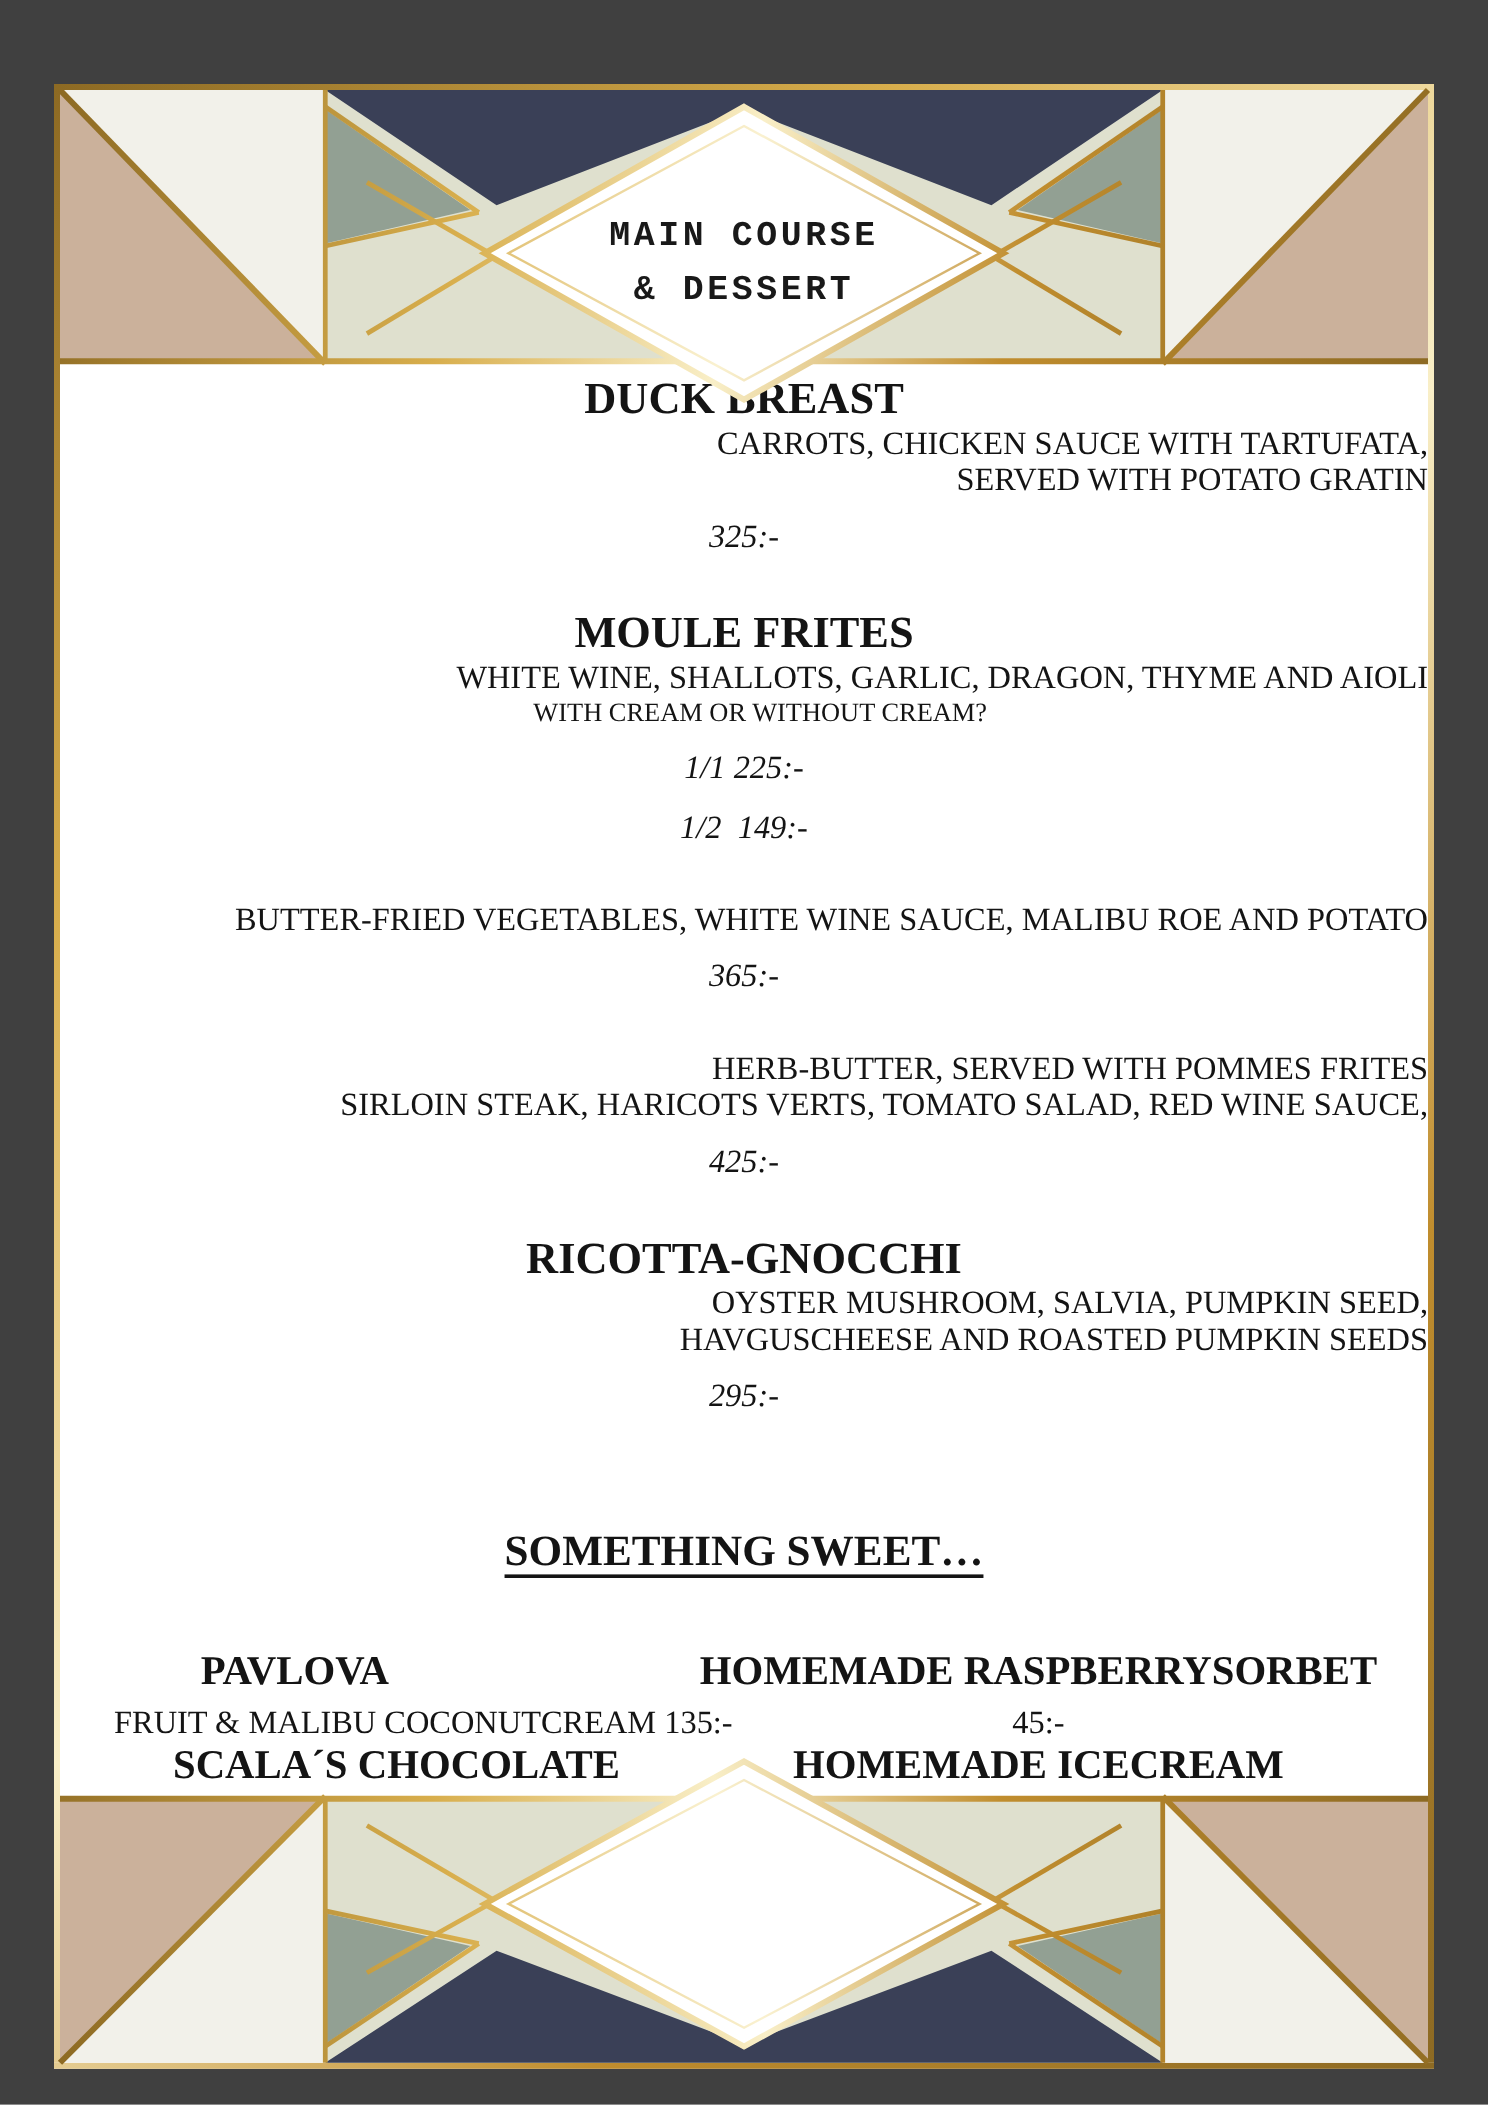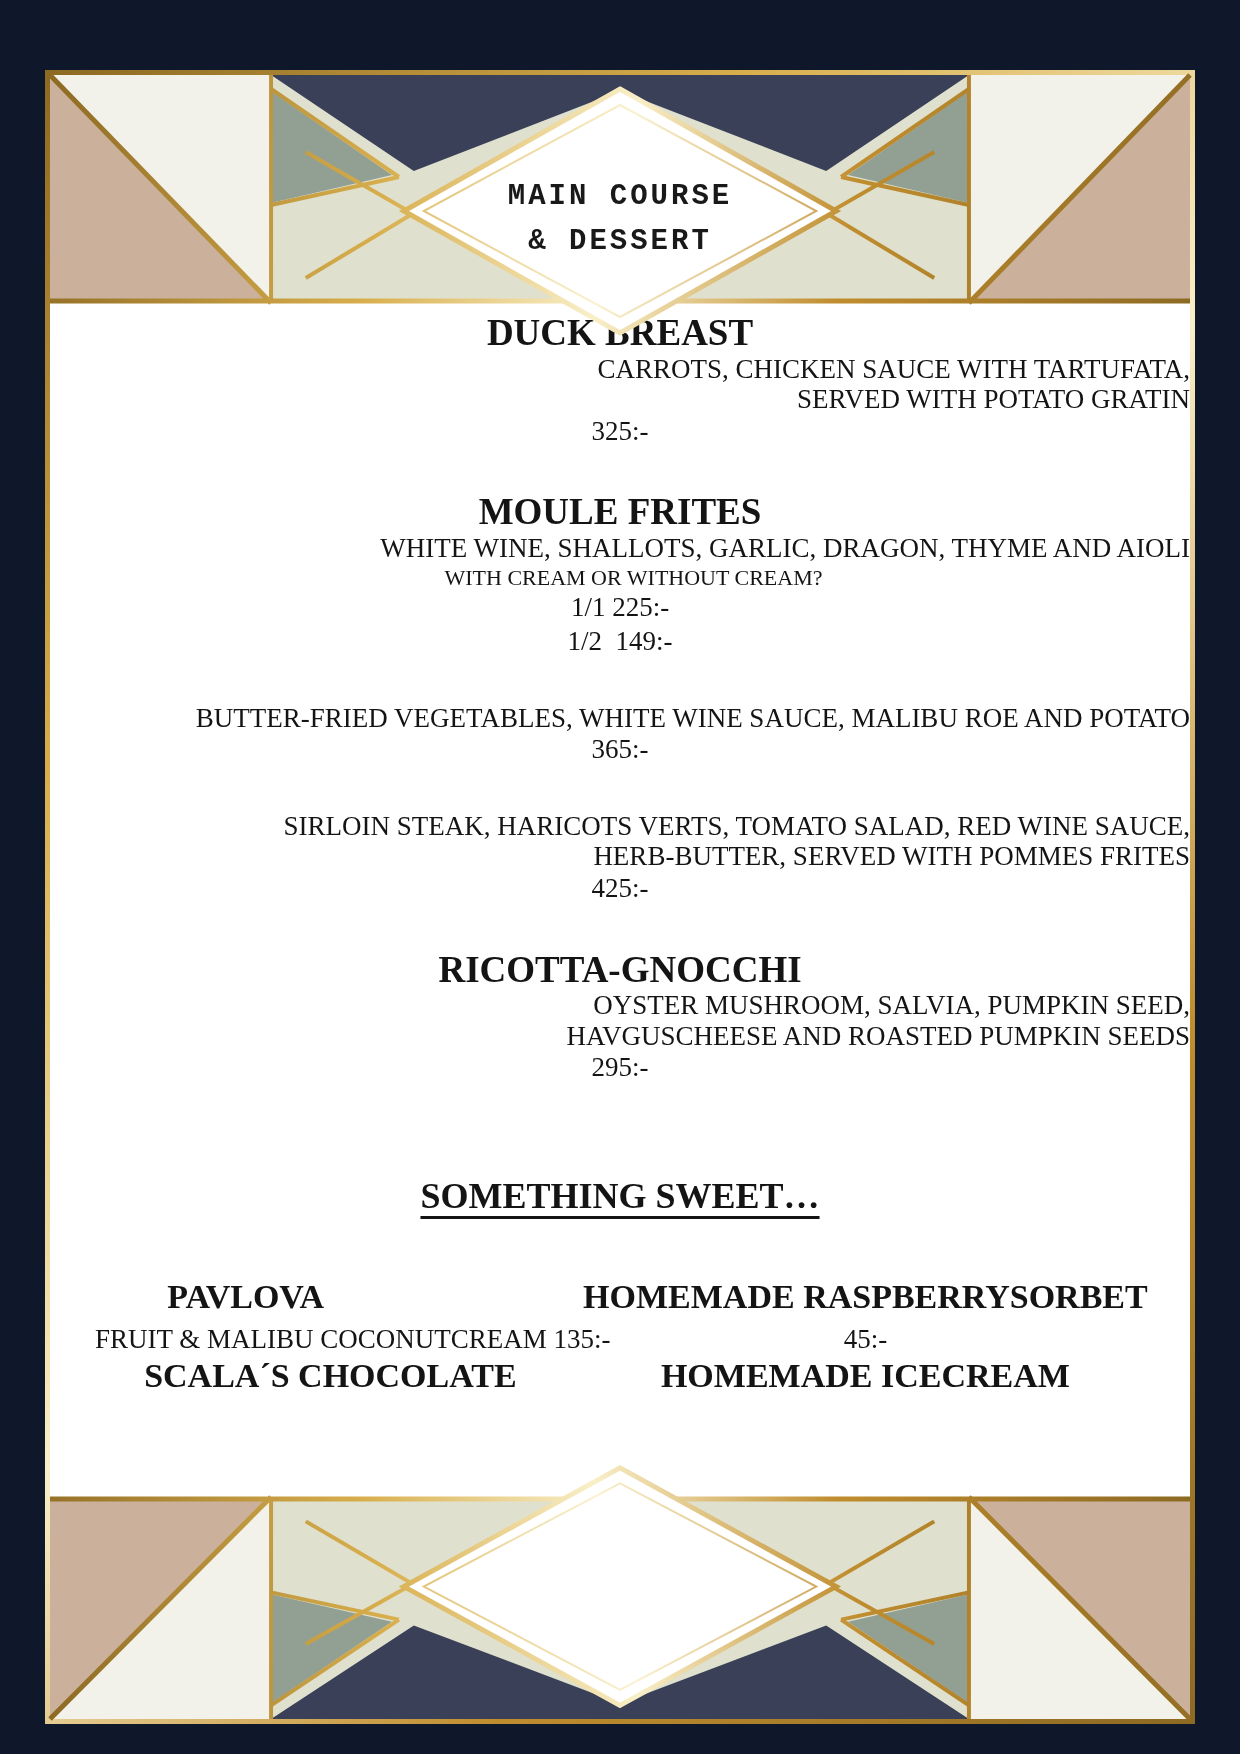--- a/index.html
+++ b/index.html
@@ -1,16 +1,16 @@
 <!DOCTYPE html>
 <html><head>
 <meta charset="utf-8">
 <style>
   html,body{margin:0;padding:0;background:#ffffff;}
-  .screen{position:relative;width:1240px;height:1754px;background:#0f172a;overflow:hidden;}
+  .screen{position:relative;width:1240px;height:1754px;background:#404040;overflow:hidden;}
 
   .page-frame{
     position:absolute;left:45px;right:45px;top:70px;bottom:30px;
     border:5px solid #c9973b;
     border-image:linear-gradient(135deg,#8d6a23 0%,#d8ae4c 25%,#f9efc8 50%,#c08d2e 75%,#8d6a23 100%) 1;
     background:#ffffff;
     display:flex;flex-direction:column;
   }
 
   .strip{position:relative;flex:0 0 auto;height:228px;}
@@ -25,21 +25,21 @@
 
   .menu-body{
     flex:1 1 auto;overflow:hidden;text-align:center;color:#141414;
     font-family:"Liberation Serif","DejaVu Serif",serif;
     padding-top:10px;
   }
   .menu-section{margin-bottom:44px;}
   .dish-name{font-size:37px;font-weight:700;line-height:1.1;margin:0;}
   .dish-desc{font-size:27px;line-height:1.13;margin:0;white-space:pre;text-align:right;}
   .dish-note{font-size:22px;line-height:1.25;margin:0;padding-left:27px;}
-  .dish-price{font-size:27px;line-height:1.25;margin:0;white-space:pre;}
+  .dish-price{font-size:27px;line-height:1.25;margin:16px;white-space:pre;font-style:italic;}
 
   .sweet-heading{
     display:inline-block;font-size:36px;font-weight:700;margin:46px 0 60px;
     text-decoration:underline;text-underline-offset:8px;text-decoration-thickness:2.5px;
   }
   .sweet-grid{display:grid;grid-template-columns:44% 56%;margin:0 25px 0 45px;}
   .sweet-cell{text-align:center;}
   .sweet-title{font-size:34px;font-weight:700;line-height:1.18;margin:0;}
   .sweet-sub{font-size:27px;line-height:1.2;margin:6px 0 0;white-space:pre;}
   .narrow{width:64%;}
@@ -115,22 +115,22 @@
         <p class="dish-price">1/1 225:-</p>
         <p class="dish-price">1/2  149:-</p>
       </div>
 
       <div class="menu-section">
         <p class="dish-desc">BUTTER-FRIED VEGETABLES, WHITE WINE SAUCE, MALIBU ROE AND POTATO</p>
         <p class="dish-price">365:-</p>
       </div>
 
       <div class="menu-section">
+        <p class="dish-desc">HERB-BUTTER, SERVED WITH POMMES FRITES</p>
         <p class="dish-desc">SIRLOIN STEAK, HARICOTS VERTS, TOMATO SALAD, RED WINE SAUCE,</p>
-        <p class="dish-desc">HERB-BUTTER, SERVED WITH POMMES FRITES</p>
         <p class="dish-price">425:-</p>
       </div>
 
       <div class="menu-section">
         <h2 class="dish-name">RICOTTA-GNOCCHI</h2>
         <p class="dish-desc">OYSTER MUSHROOM, SALVIA, PUMPKIN SEED,</p>
         <p class="dish-desc">HAVGUSCHEESE AND ROASTED PUMPKIN SEEDS</p>
         <p class="dish-price">295:-</p>
       </div>
 

